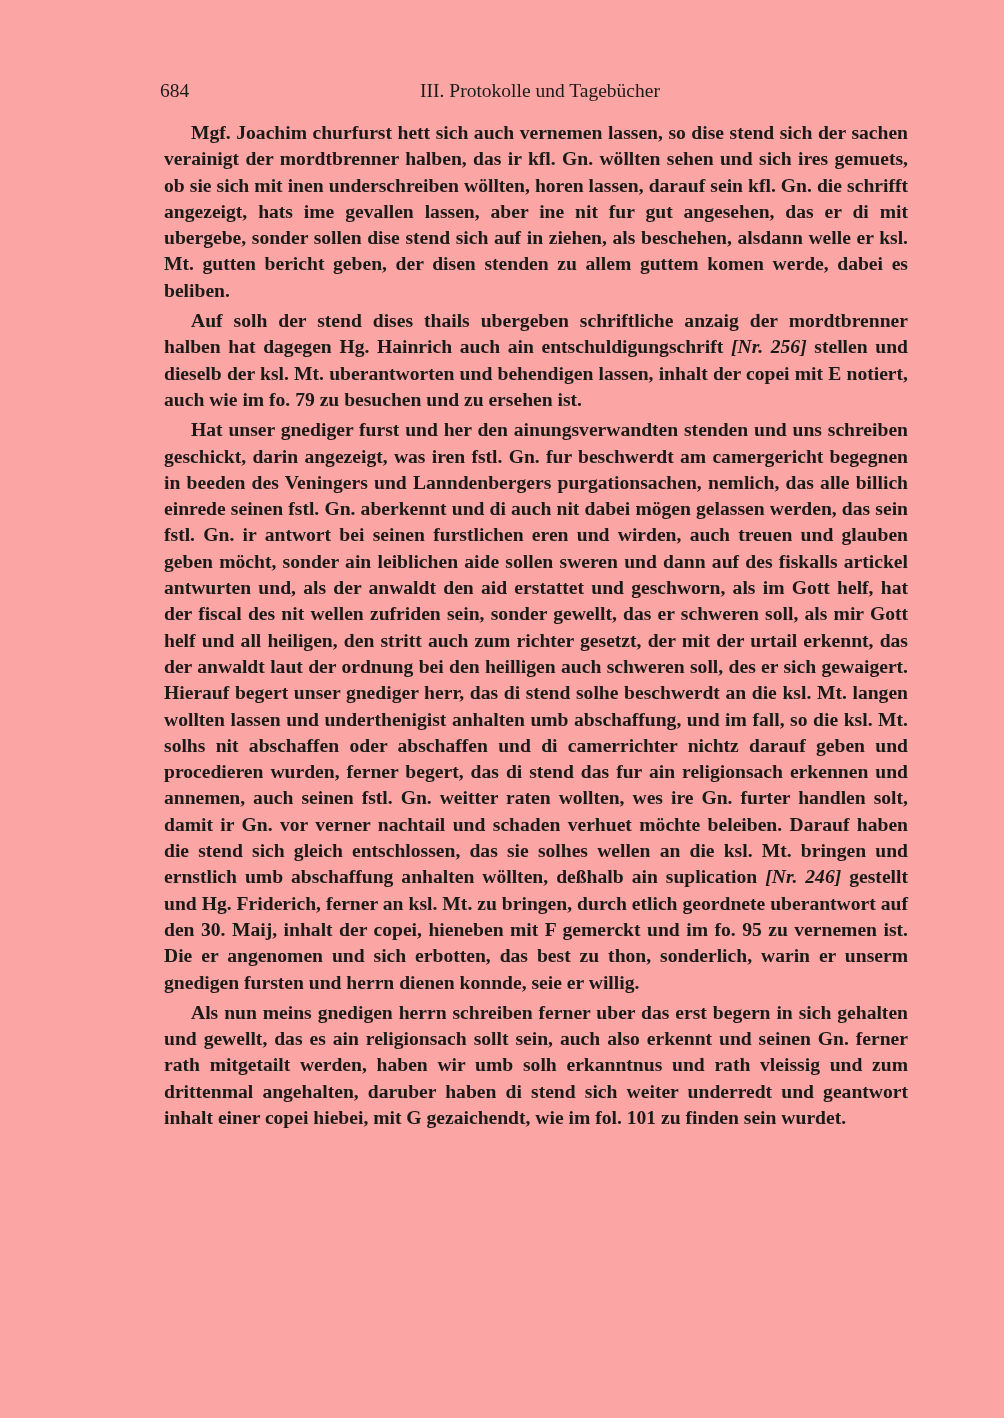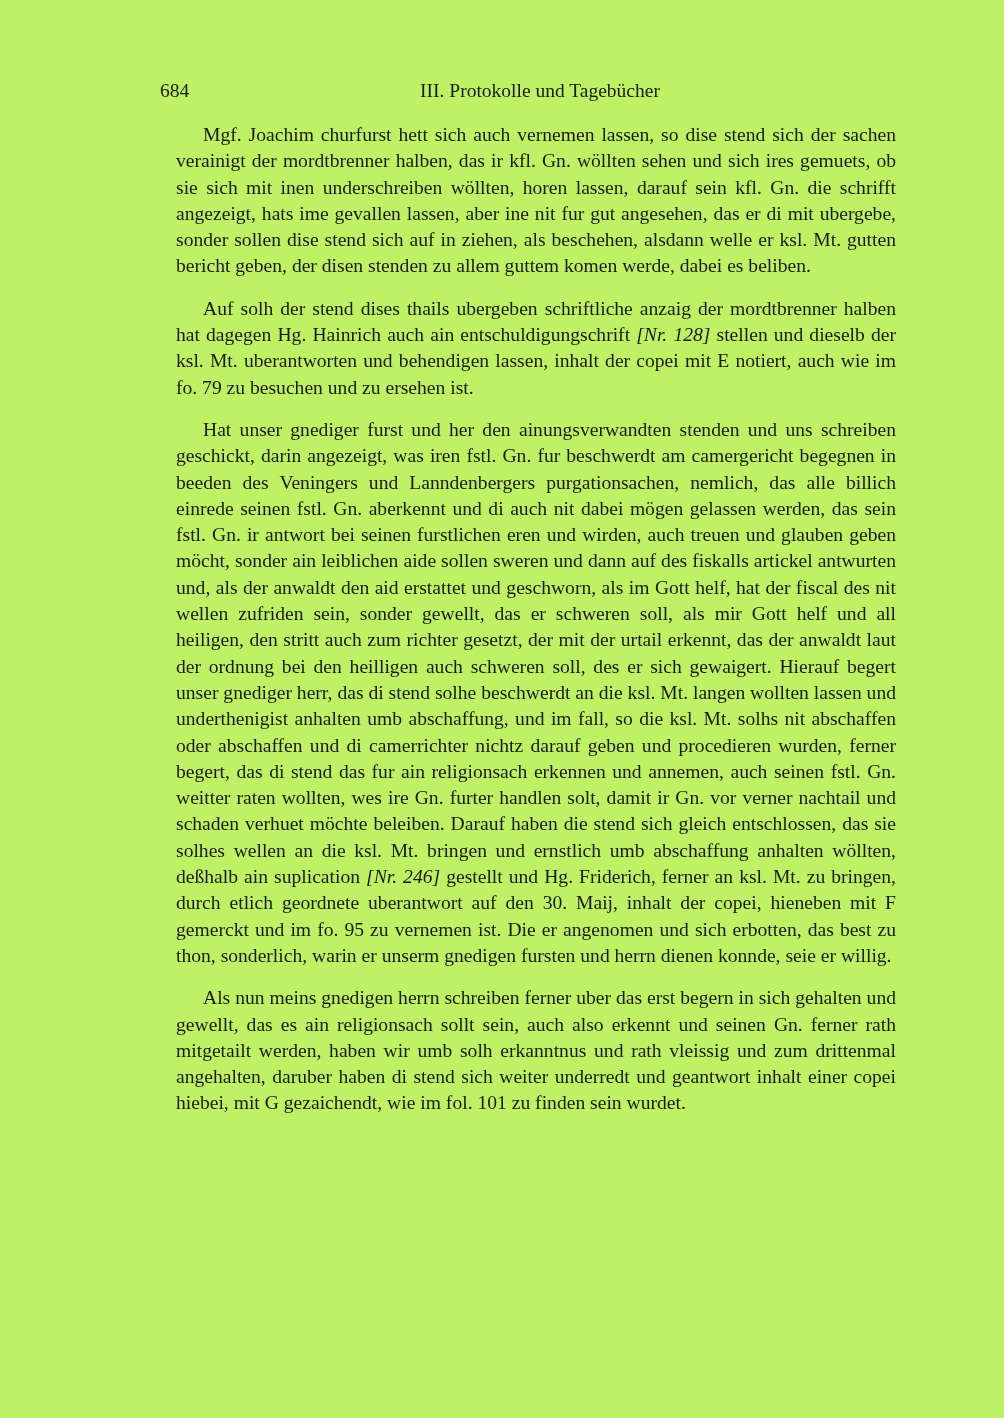--- a/index.html
+++ b/index.html
@@ -4,21 +4,21 @@
 <style>
   html, body {
     margin: 0;
     padding: 0;
     background: #ffffff;
   }
   .page {
     position: relative;
     width: 1004px;
     height: 1418px;
-    background: #bef264;
+    background: #fca5a5;
     color: #1a1a18;
     font-family: "Liberation Serif", "DejaVu Serif", serif;
     overflow: hidden;
   }
   .text-column {
     position: absolute;
     left: 160px;
     top: 80px;
     width: 752px;
   }
@@ -40,37 +40,38 @@
     right: 0;
     top: 0;
     text-align: center;
   }
   .body-text {
     font-size: 19.6px;
     line-height: 26.3px;
     text-align: justify;
   }
   .body-text p {
-    margin: 16px;
+    margin: 4px;
     padding: 0;
     text-indent: 27px;
+    font-weight: bold;
   }
   .seg-italic {
     font-style: italic;
   }
 </style>
 </head>
 <body>
 
 <div class="page">
   <div class="text-column">
     <div class="running-head">
       <span class="page-number">684</span>
       <span class="head-title">III. Protokolle und Tagebücher</span>
     </div>
     <div class="body-text" id="paragraphs">
         <p><span>Mgf. Joachim churfurst hett sich auch vernemen lassen, so dise stend sich der sachen verainigt der mordtbrenner halben, das ir kfl. Gn. wöllten sehen und sich ires gemuets, ob sie sich mit inen underschreiben wöllten, horen lassen, darauf sein kfl. Gn. die schrifft angezeigt, hats ime gevallen lassen, aber ine nit fur gut angesehen, das er di mit ubergebe, sonder sollen dise stend sich auf in ziehen, als beschehen, alsdann welle er ksl. Mt. gutten bericht geben, der disen stenden zu allem guttem komen werde, dabei es beliben.</span></p>
-        <p><span>Auf solh der stend dises thails ubergeben schriftliche anzaig der mordtbrenner halben hat dagegen Hg. Hainrich auch ain entschuldigungschrift </span><span class="seg-italic">[Nr. 128]</span><span> stellen und dieselb der ksl. Mt. uberantworten und behendigen lassen, inhalt der copei mit E notiert, auch wie im fo. 79 zu besuchen und zu ersehen ist.</span></p>
+        <p><span>Auf solh der stend dises thails ubergeben schriftliche anzaig der mordtbrenner halben hat dagegen Hg. Hainrich auch ain entschuldigungschrift </span><span class="seg-italic">[Nr. 256]</span><span> stellen und dieselb der ksl. Mt. uberantworten und behendigen lassen, inhalt der copei mit E notiert, auch wie im fo. 79 zu besuchen und zu ersehen ist.</span></p>
         <p><span>Hat unser gnediger furst und her den ainungsverwandten stenden und uns schreiben geschickt, darin angezeigt, was iren fstl. Gn. fur beschwerdt am camergericht begegnen in beeden des Veningers und Lanndenbergers purgationsachen, nemlich, das alle billich einrede seinen fstl. Gn. aberkennt und di auch nit dabei mögen gelassen werden, das sein fstl. Gn. ir antwort bei seinen furstlichen eren und wirden, auch treuen und glauben geben möcht, sonder ain leiblichen aide sollen sweren und dann auf des fiskalls artickel antwurten und, als der anwaldt den aid erstattet und geschworn, als im Gott helf, hat der fiscal des nit wellen zufriden sein, sonder gewellt, das er schweren soll, als mir Gott helf und all heiligen, den stritt auch zum richter gesetzt, der mit der urtail erkennt, das der anwaldt laut der ordnung bei den heilligen auch schweren soll, des er sich gewaigert. Hierauf begert unser gnediger herr, das di stend solhe beschwerdt an die ksl. Mt. langen wollten lassen und underthenigist anhalten umb abschaffung, und im fall, so die ksl. Mt. solhs nit abschaffen oder abschaffen und di camerrichter nichtz darauf geben und procedieren wurden, ferner begert, das di stend das fur ain religionsach erkennen und annemen, auch seinen fstl. Gn. weitter raten wollten, wes ire Gn. furter handlen solt, damit ir Gn. vor verner nachtail und schaden verhuet möchte beleiben. Darauf haben die stend sich gleich entschlossen, das sie solhes wellen an die ksl. Mt. bringen und ernstlich umb abschaffung anhalten wöllten, deßhalb ain suplication </span><span class="seg-italic">[Nr. 246]</span><span> gestellt und Hg. Friderich, ferner an ksl. Mt. zu bringen, durch etlich geordnete uberantwort auf den 30. Maij, inhalt der copei, hieneben mit F gemerckt und im fo. 95 zu vernemen ist. Die er angenomen und sich erbotten, das best zu thon, sonderlich, warin er unserm gnedigen fursten und herrn dienen konnde, seie er willig.</span></p>
         <p><span>Als nun meins gnedigen herrn schreiben ferner uber das erst begern in sich gehalten und gewellt, das es ain religionsach sollt sein, auch also erkennt und seinen Gn. ferner rath mitgetailt werden, haben wir umb solh erkanntnus und rath vleissig und zum drittenmal angehalten, daruber haben di stend sich weiter underredt und geantwort inhalt einer copei hiebei, mit G gezaichendt, wie im fol. 101 zu finden sein wurdet.</span></p>
       </div>
   </div>
 </div>
 
 </body></html>

